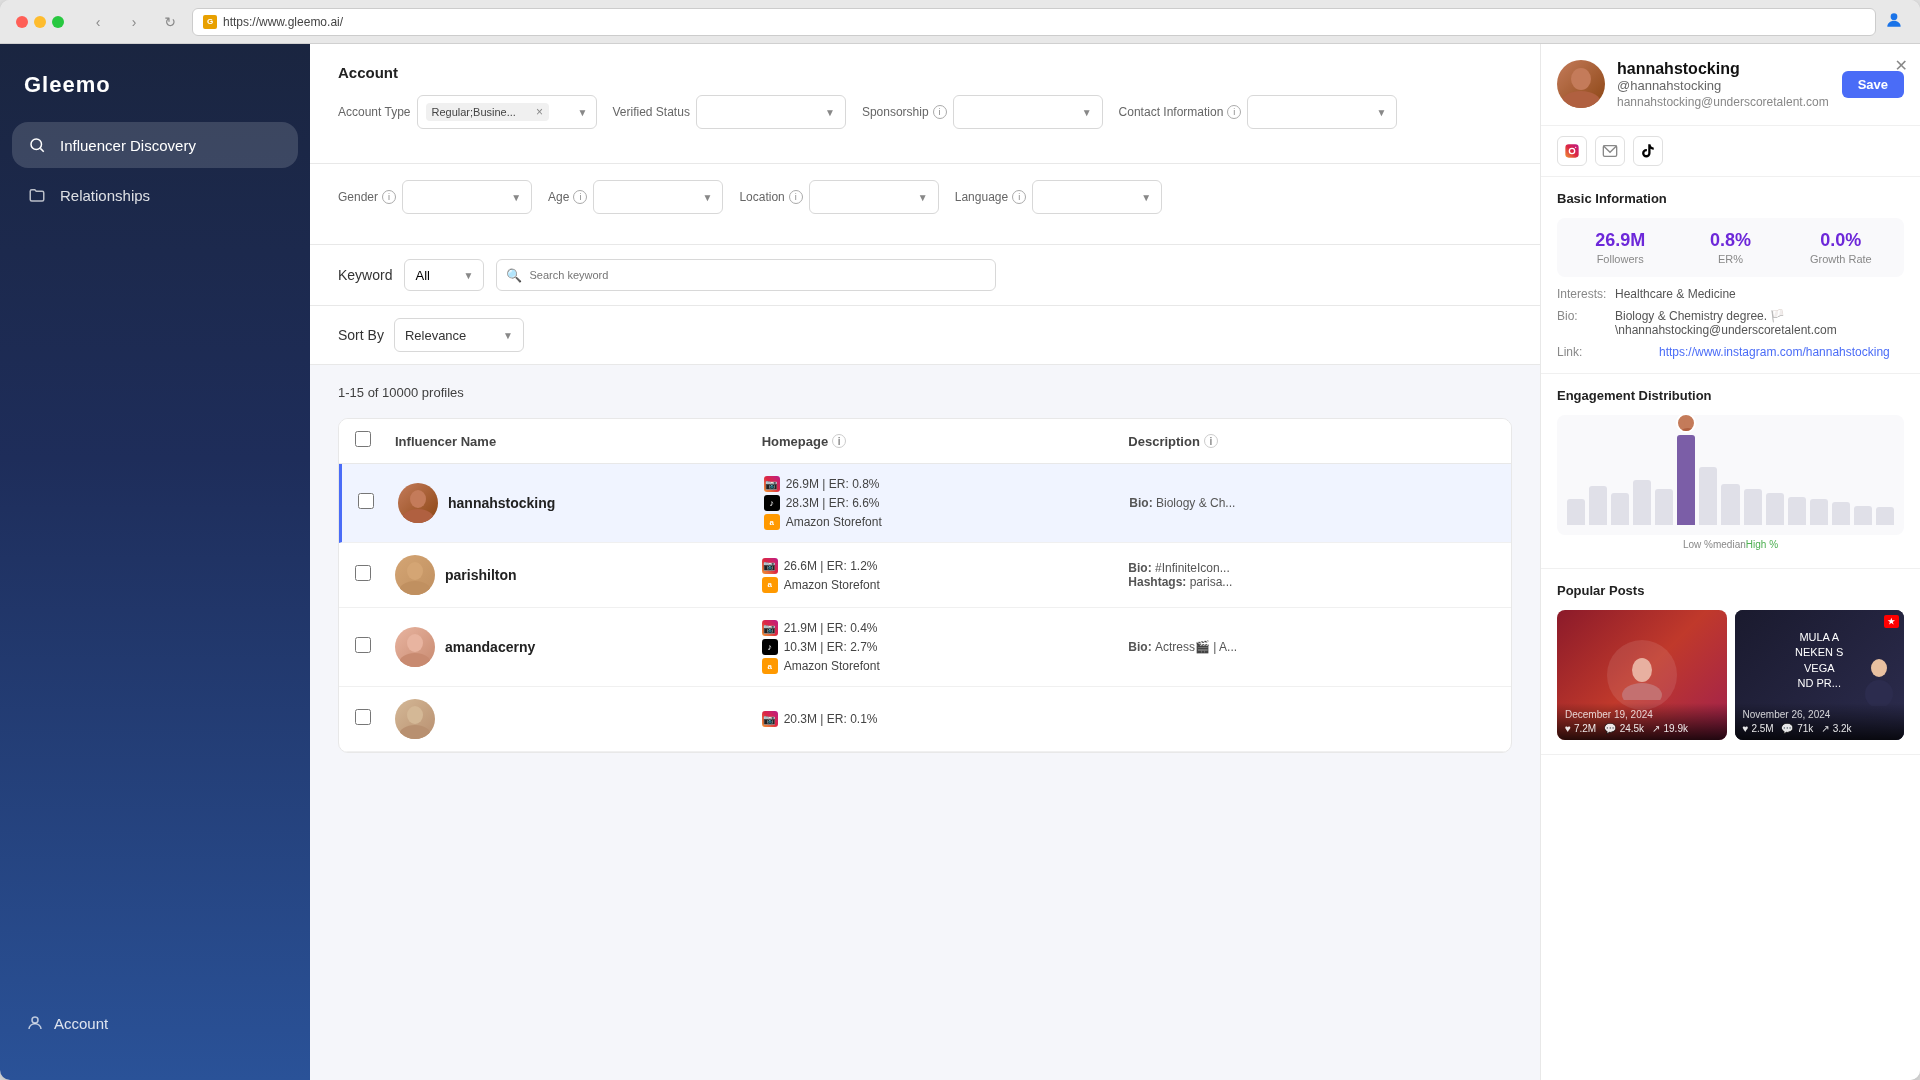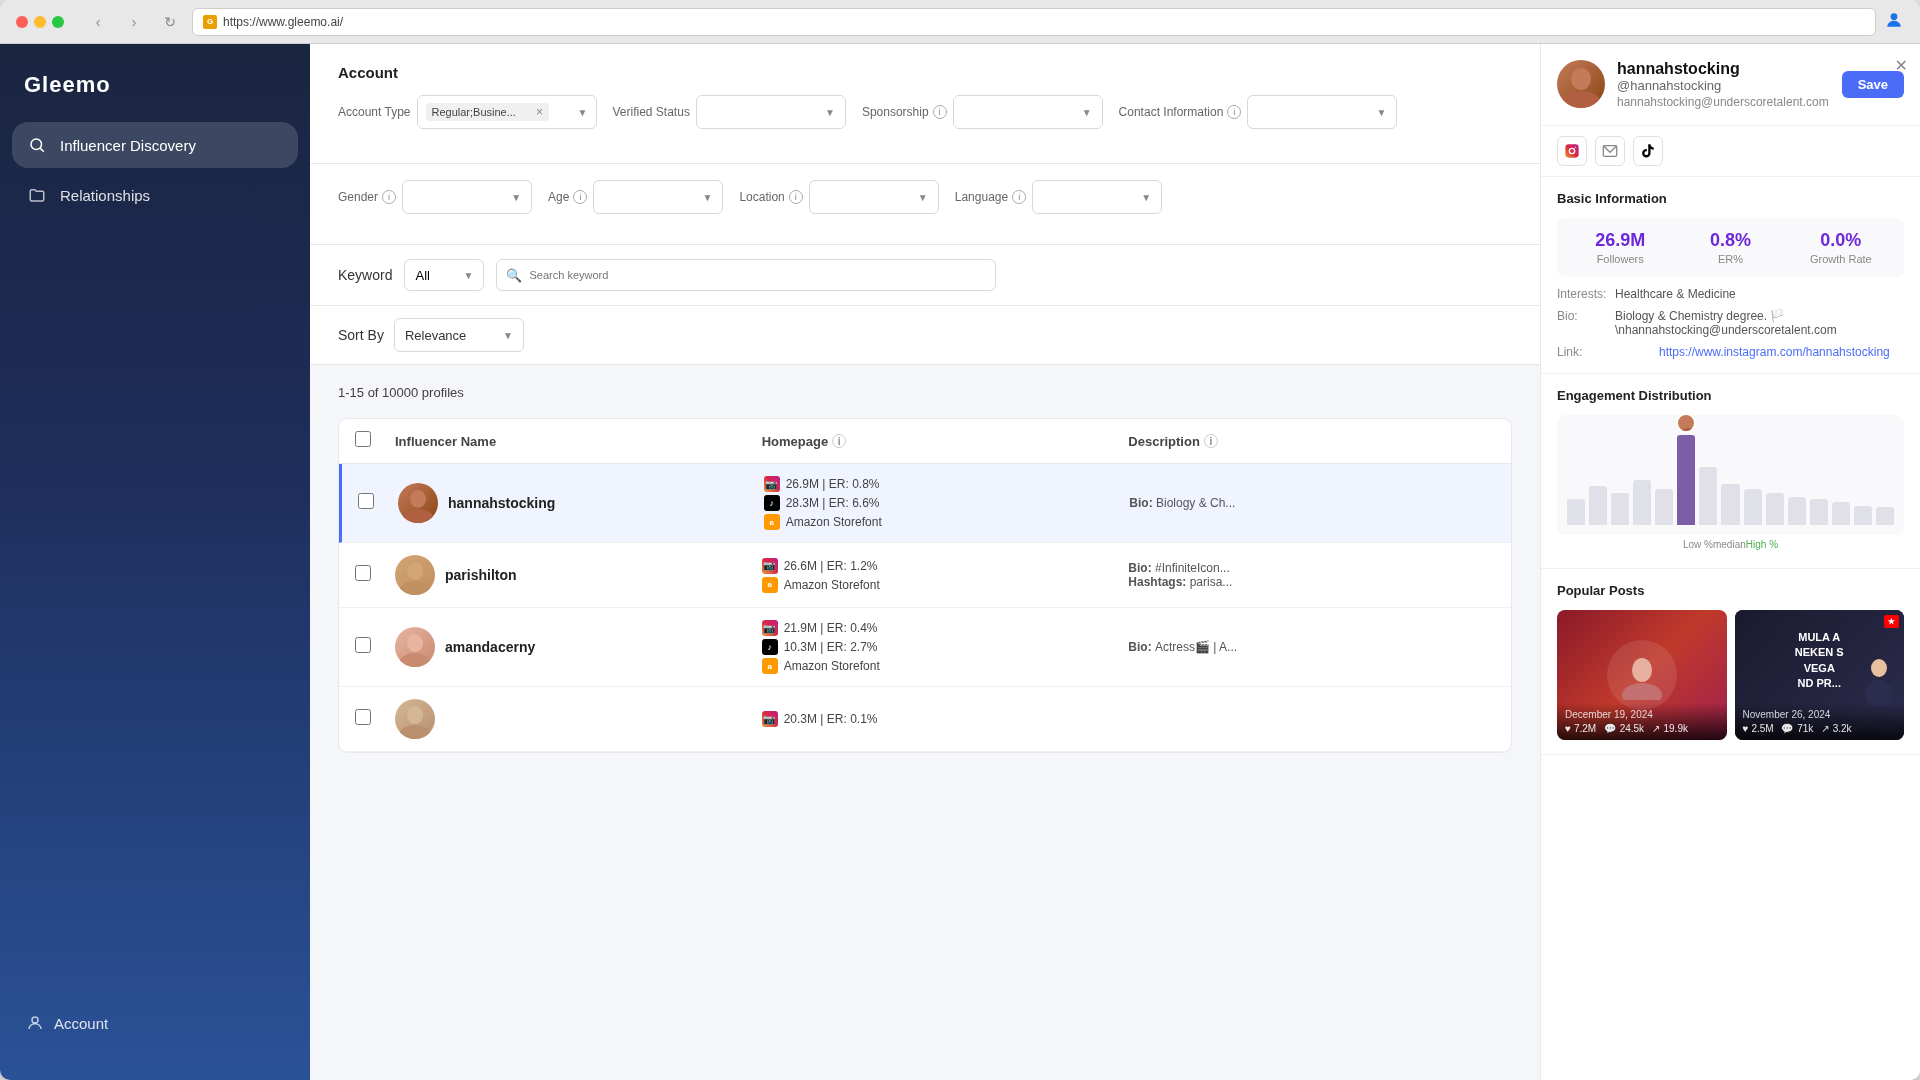--- a/index.html
+++ b/index.html
@@ -580,21 +580,21 @@
                   <span>↗</span>
                   <span>19.9k</span>
                 </div>
               </div>
             </div>
           </div>
 
           <div class="post-card" style="background:#1a1a2e">
             <div style="width:100%;height:100%;background:linear-gradient(135deg,#1a1a2e,#2c2c4e);position:relative;overflow:hidden">
               <div style="position:absolute;top:5px;right:5px;background:red;color:white;font-size:8px;font-weight:bold;padding:2px 4px;border-radius:2px">★</div>
-              <div style="color:white;font-size:11px;font-weight:700;text-align:center;padding:20px 10px;line-height:1.4">
+              <div style="color:white;font-size:11px;font-weight:400;text-align:center;padding:20px 10px;line-height:1.4">
                 <div>MULA A</div>
                 <div>NEKEN S</div>
                 <div>VEGA</div>
                 <div>ND PR...</div>
               </div>
               <div style="position:absolute;bottom:30px;right:10px">
                 <svg width="30" height="50" viewBox="0 0 30 50">
                     <ellipse cx="15" cy="12" rx="8" ry="9" fill="#e8c0a0"></ellipse>
                     <ellipse cx="15" cy="38" rx="14" ry="14" fill="#2c2c4e"></ellipse>
                   </svg>

